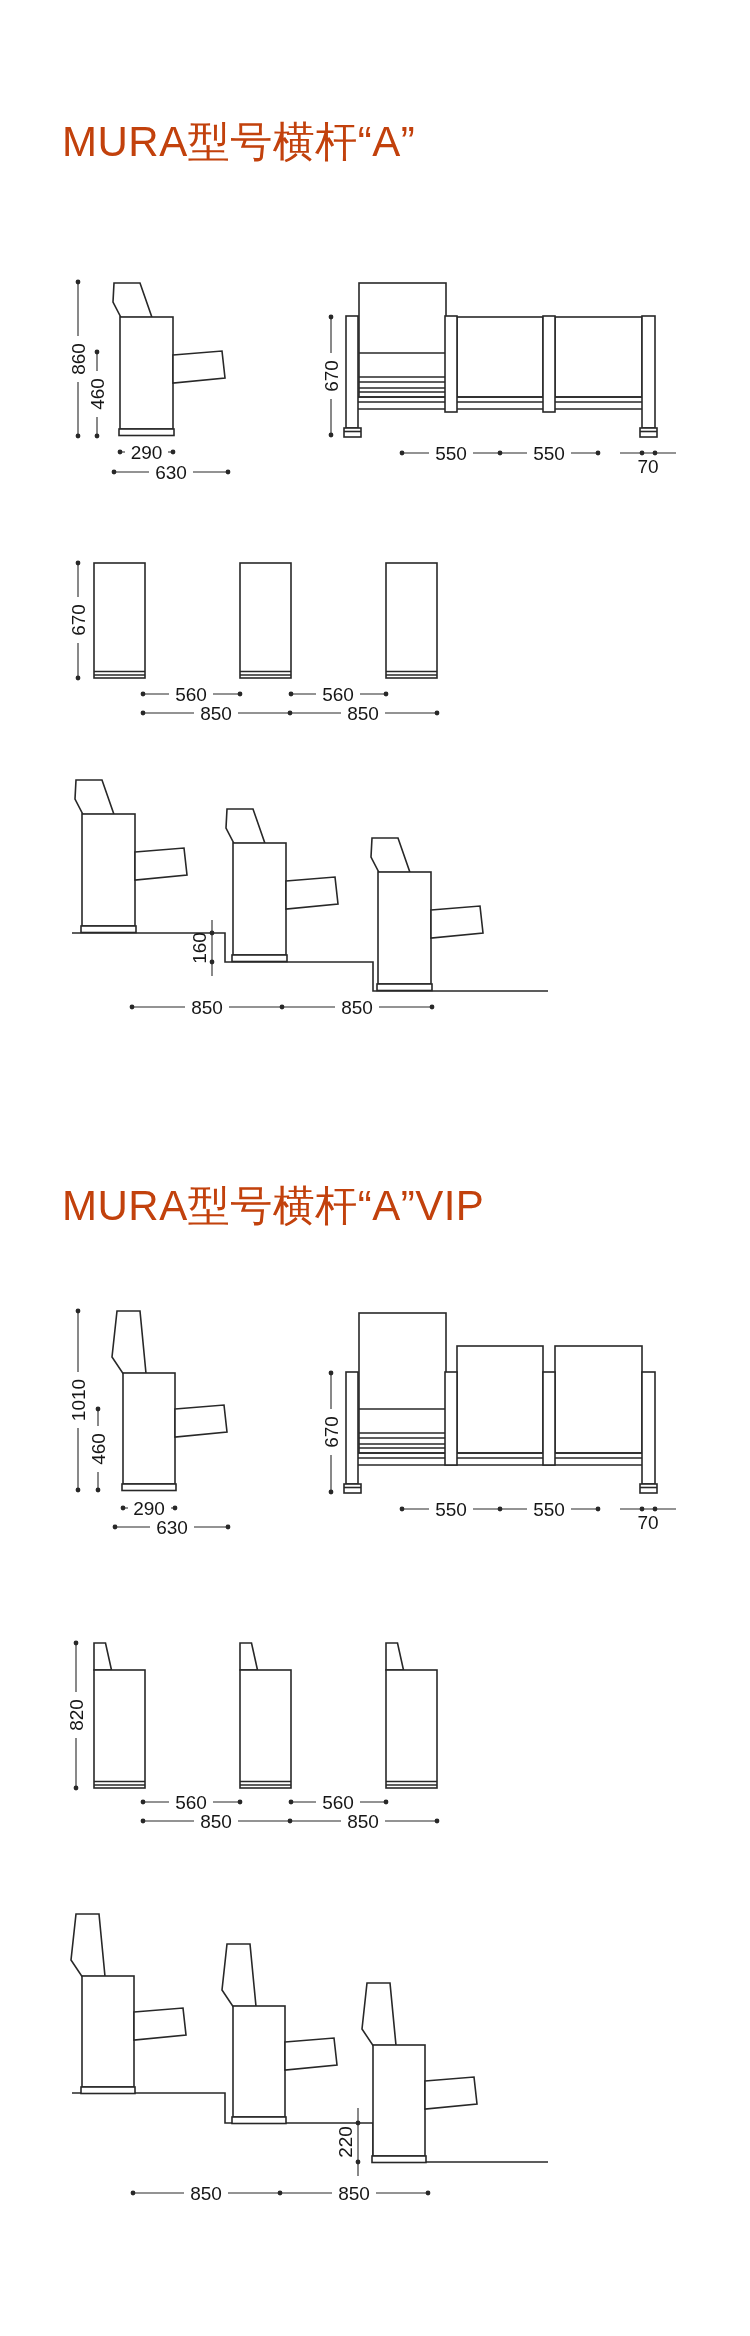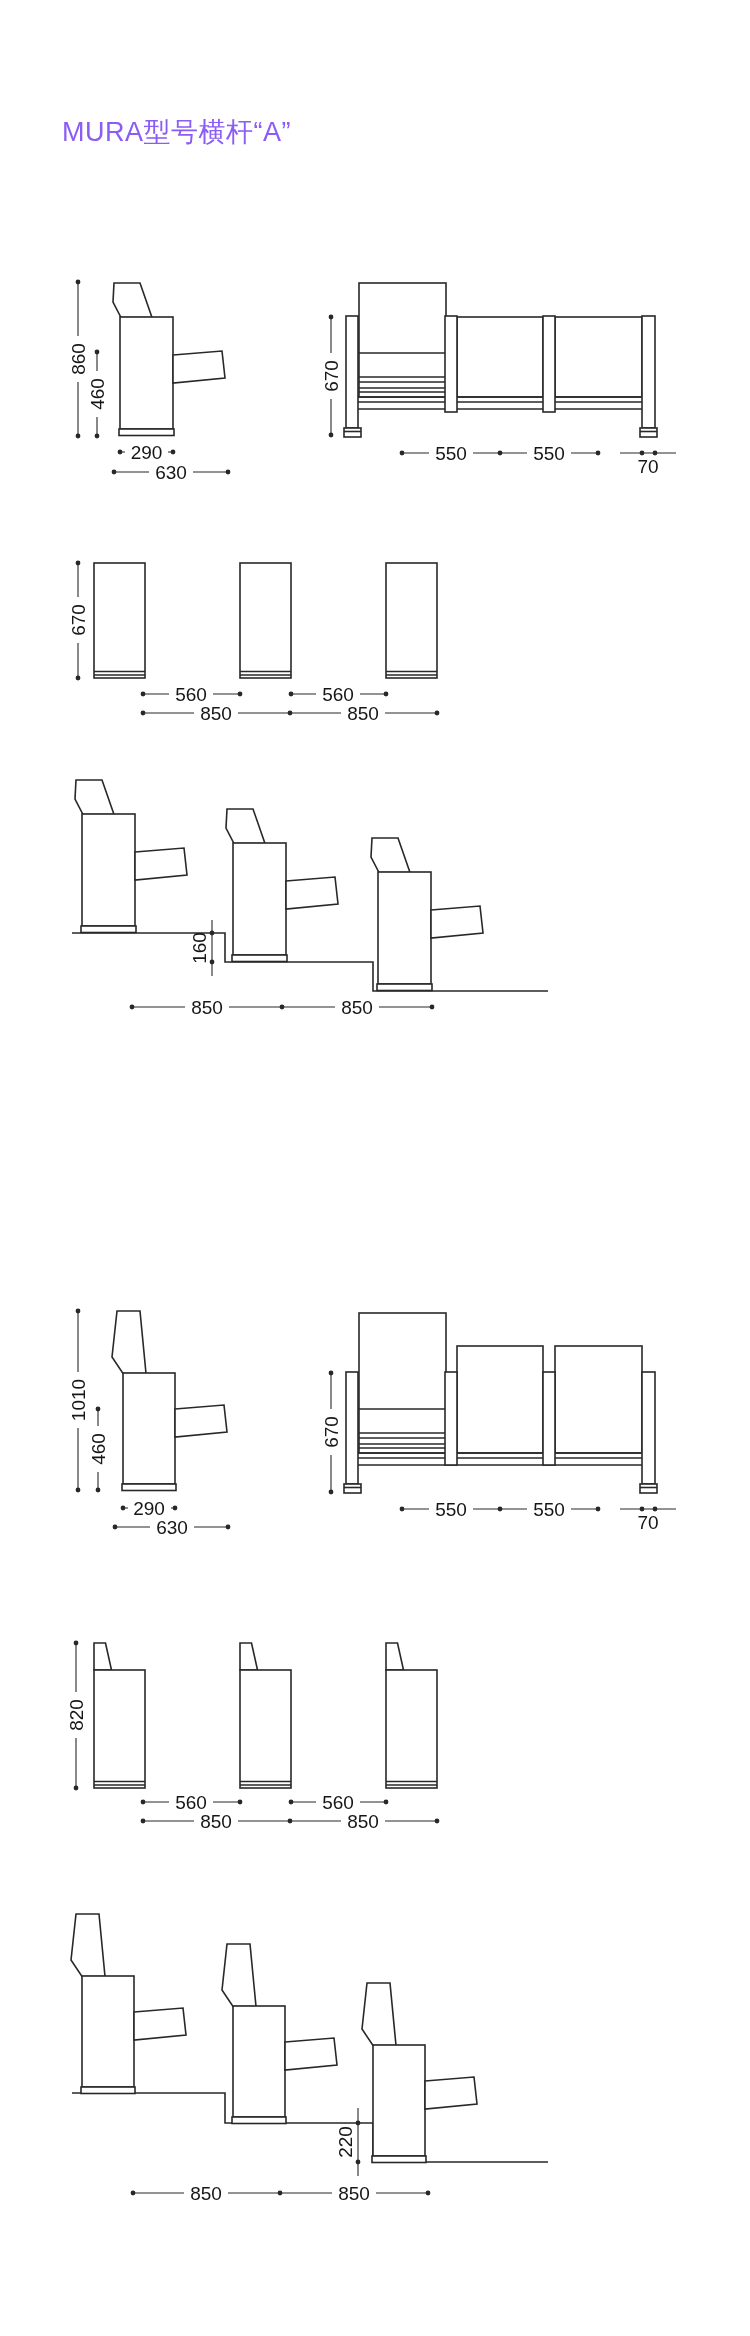--- a/index.html
+++ b/index.html
@@ -1,32 +1,33 @@
 <!DOCTYPE html>
 <html><head>
 <meta charset="utf-8">
 <style>
   html,body{margin:0;padding:0;background:#ffffff;}
   .page{position:relative;width:750px;height:2336px;background:#fff;overflow:hidden;
         font-family:"Liberation Sans",sans-serif;}
-  .sec-title{position:absolute;left:62px;font-size:27px;letter-spacing:.5px;color:#8b5cf6;white-space:nowrap;}
+  .sec-title{position:absolute;left:62px;font-size:42px;letter-spacing:.5px;color:#c2410c;white-space:nowrap;}
   .page svg{position:absolute;overflow:visible;}
   .shape{fill:#fff;stroke:#282828;stroke-width:1.6;stroke-linejoin:miter;}
   .ln{fill:none;stroke:#282828;stroke-width:1.6;}
   .dim{fill:none;stroke:#282828;stroke-width:1.1;}
   .dot{fill:#282828;stroke:none;}
   .gap{fill:#fff;stroke:none;}
   .page svg text{font-family:"Liberation Sans",sans-serif;font-size:19px;fill:#161616;text-anchor:middle;}
 </style>
 </head>
 <body>
 
 <div class="page">
 
   <div class="sec-title" style="top:114px">MURA型号横杆“A”</div>
+  <div class="sec-title" style="top:1178px">MURA型号横杆“A”VIP</div>
 
   <svg width="0" height="0">
     <defs>
       <g id="seat-side-a">
         <polygon class="shape" points="114,283 140,283 152,317.5 121,317.5 113,302"></polygon>
         <rect class="shape" x="120" y="317" width="53" height="112"></rect>
         <rect class="shape" x="119" y="429" width="55" height="6.5"></rect>
         <polygon class="shape" points="173,355 222,351 225,378 173,383"></polygon>
       </g>
       <g id="seat-side-v">

